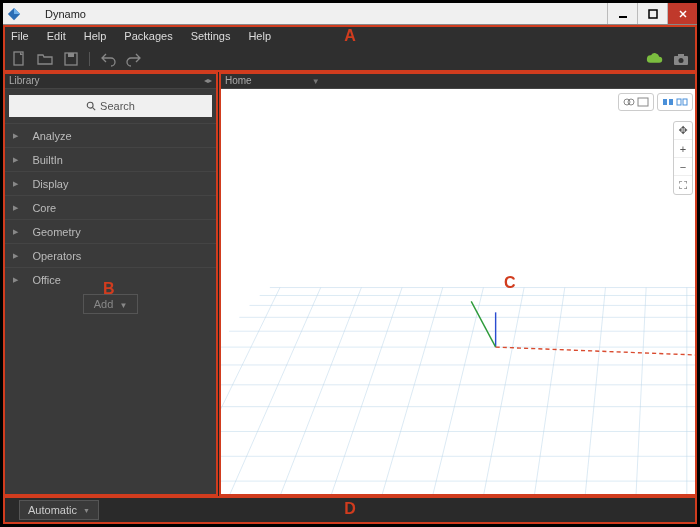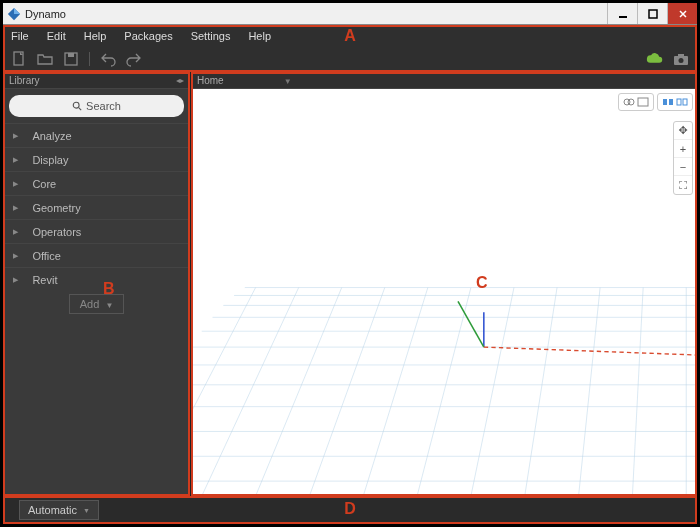--- a/index.html
+++ b/index.html
@@ -1,20 +1,20 @@
 <!DOCTYPE html>
 <html><head>
 <meta charset="utf-8">
 <style>
   * { box-sizing: border-box; margin: 0; padding: 0; font-family: "Segoe UI", Arial, sans-serif; }
   html, body { width: 700px; height: 527px; overflow: hidden; background: #000; }
   .outer { width: 700px; height: 527px; border: 3px solid #000; background: #2f2f2f; display: flex; flex-direction: column; }
 
   
-  .titlebar { height: 22px; background: #f0f0f0; display: flex; align-items: center; padding-left: 4px; border-bottom: 1px solid #888; }
+  .titlebar { height: 22px; background: #f0f0f0; display: flex; align-items: center; padding-left: 4px; border-bottom: 1px solid #888; gap: 20px; }
   .title-logo { width: 14px; height: 14px; margin-right: 4px; }
   .title-text { font-size: 11px; color: #222; flex: 1; }
   .win-btns { display: flex; height: 100%; }
   .win-btn { width: 30px; height: 100%; display: flex; align-items: center; justify-content: center; border-left: 1px solid #bbb; font-size: 10px; font-weight: bold; color: #000; }
   .win-btn.close { background: #c0392b; color: #fff; }
 
   
   .menubar { height: 22px; background: #2f2f2f; display: flex; align-items: center; padding-left: 8px; gap: 18px; color: #ddd; font-size: 11px; position: relative; }
   .menubar .menu-item { cursor: default; }
   .callout { position: absolute; color: #d13c1e; font-weight: bold; font-size: 16px; z-index: 10; }
@@ -26,24 +26,24 @@
   .tb-spacer { flex: 1; }
   .tb-cloud { width: 18px; height: 14px; fill: #7bbd3f; }
   .tb-cam { width: 16px; height: 14px; fill: #888; }
 
   
   .mainrow { flex: 1; display: flex; background: #3a3a3a; position: relative; }
   .panel-header { height: 17px; background: #2f2f2f; color: #aaa; font-size: 10px; padding: 2px 6px; display: flex; align-items: center; border-bottom: 1px solid #444;}
   .panel-header .panel-arrow { margin-left: auto; font-size: 8px; color: #888;}
   
   
-  .library { width: 188px; background: #3a3a3a; display: flex; flex-direction: column; position: relative; border-right: 1px solid #222; }
+  .library { width: 216px; background: #3a3a3a; display: flex; flex-direction: column; position: relative; border-right: 1px solid #222; }
   .library .B-border { position: absolute; left: 0; top: 0; right: 0; bottom: 0; border: 2px solid #d13c1e; pointer-events: none; }
   .search-wrap { padding: 6px; }
-  .search { height: 22px; background: #f0f0f0; border-radius: 10px; display: flex; align-items: center; justify-content: center; color: #555; font-size: 11px; gap: 4px; }
+  .search { height: 22px; background: #f0f0f0; border-radius: 0; display: flex; align-items: center; justify-content: center; color: #555; font-size: 11px; gap: 4px; }
   .search .mag { width: 10px; height: 10px; }
   .lib-list { list-style: none; }
   .lib-item { height: 24px; display: flex; align-items: center; padding: 0 10px; color: #bbb; font-size: 11px; border-top: 1px solid #444; gap: 14px; }
   .lib-item .tri { font-size: 7px; color: #888; }
   .add-row { margin-top: 3px; display: flex; justify-content: center; }
   .add-btn { color: #888; font-size: 11px; border: 1px solid #555; background: #3a3a3a; padding: 3px 10px; }
   .callout.B { left: 100px; top: 208px; }
 
   
   .workspace { flex: 1; display: flex; flex-direction: column; position: relative; }
@@ -158,41 +158,41 @@
           <span>Search</span>
         </div>
       </div>
       <ul class="lib-list">
         <li class="lib-item">
             <span class="tri">▶</span>
             <span>Analyze</span>
           </li>
         <li class="lib-item">
             <span class="tri">▶</span>
+            <span>BuiltIn</span>
+          </li>
+        <li class="lib-item">
+            <span class="tri">▶</span>
             <span>Display</span>
           </li>
         <li class="lib-item">
             <span class="tri">▶</span>
             <span>Core</span>
           </li>
         <li class="lib-item">
             <span class="tri">▶</span>
             <span>Geometry</span>
           </li>
         <li class="lib-item">
             <span class="tri">▶</span>
             <span>Operators</span>
           </li>
         <li class="lib-item">
             <span class="tri">▶</span>
             <span>Office</span>
-          </li>
-        <li class="lib-item">
-            <span class="tri">▶</span>
-            <span>Revit</span>
           </li>
       </ul>
       <div class="add-row">
         <div class="add-btn"><span>Add</span>&nbsp;&nbsp;<span style="font-size:8px;color:#888;">▼</span></div>
       </div>
       <span class="callout B">B</span>
       <div class="B-border"></div>
     </div>
 
     <div class="workspace">

